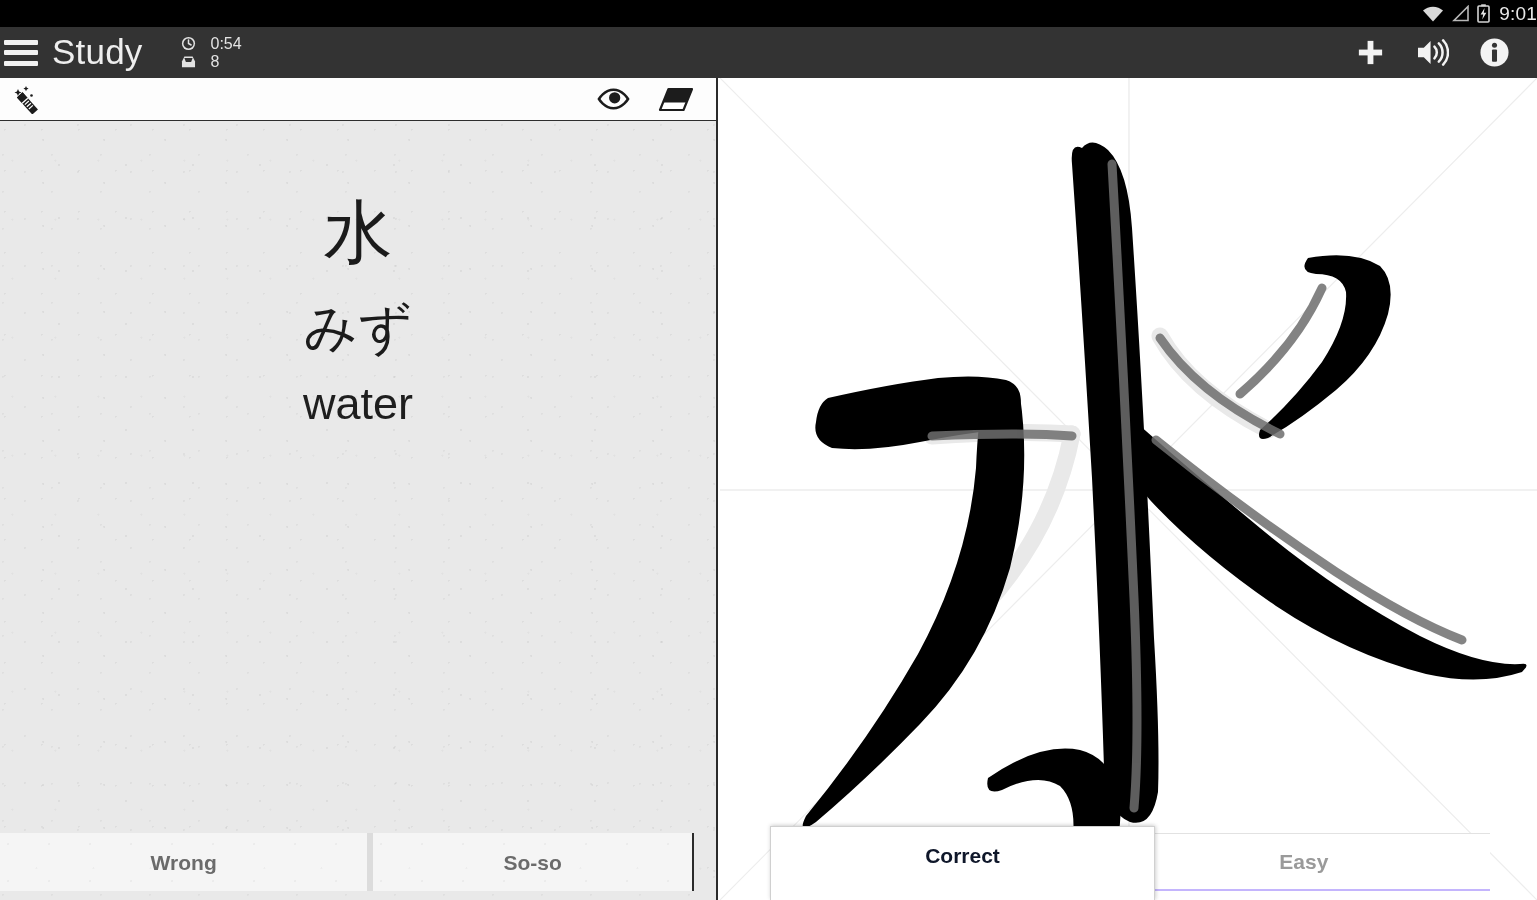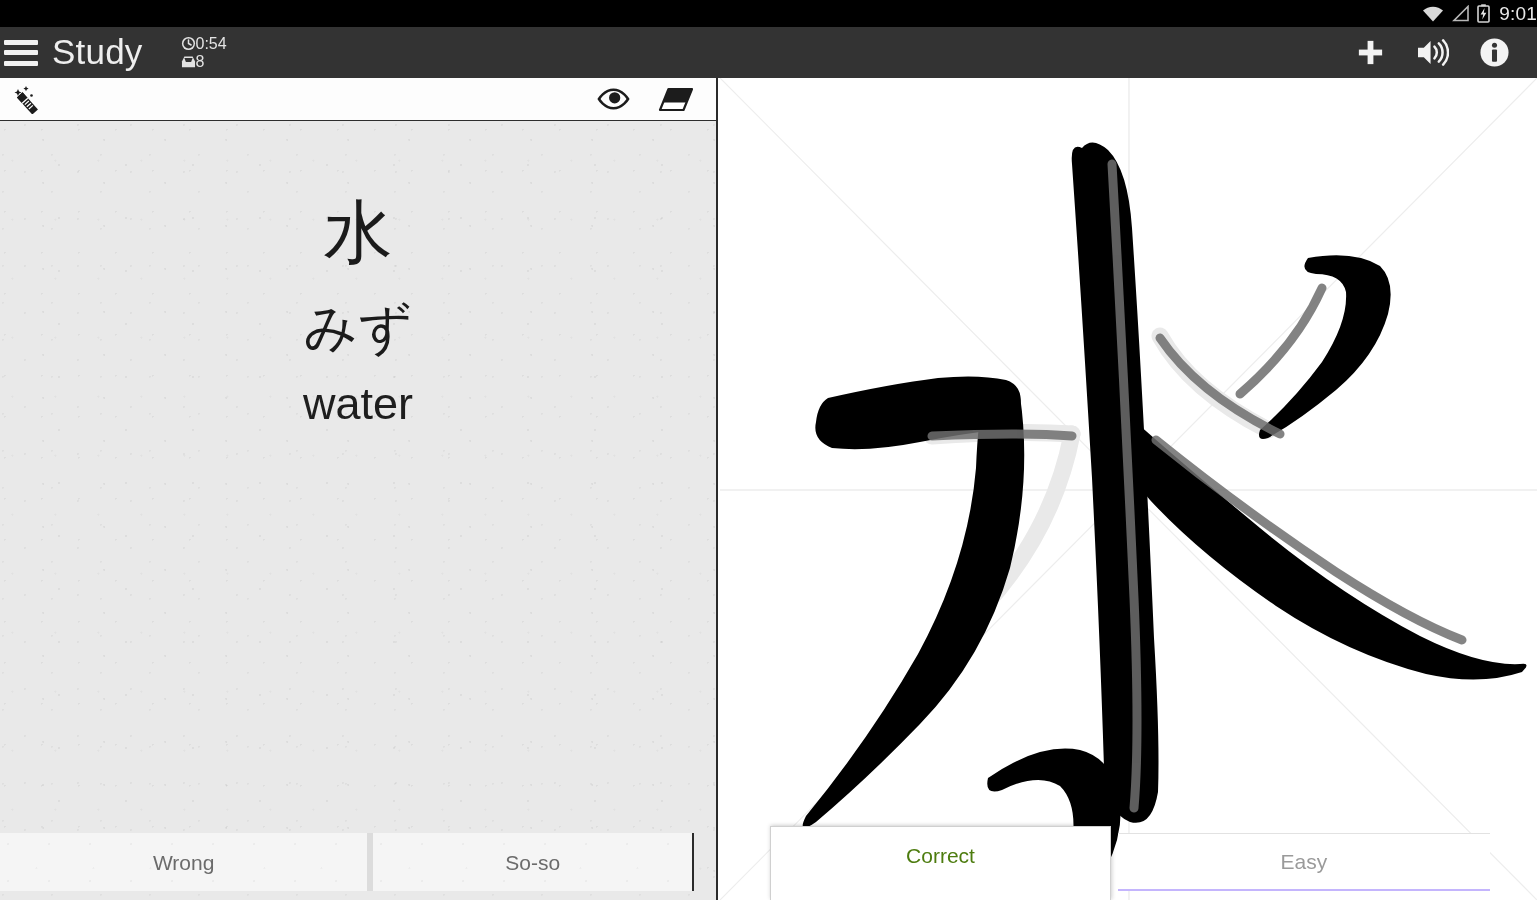--- a/index.html
+++ b/index.html
@@ -33,21 +33,21 @@
     width: 34px; height: 26px; margin-left: 4px; margin-right: 14px;
     display: flex; flex-direction: column; justify-content: space-between;
     cursor: pointer;
   }
   .hamburger i { display: block; height: 5px; background: #f2f2f2; border-radius: 1px; }
   .ab-title {
     color: #eeeeee; font-size: 35px; font-weight: 300; letter-spacing: .2px;
     line-height: 1; margin-bottom: 2px;
   }
   .ab-stats { margin-left: 38px; display: flex; flex-direction: column; gap: 2px; }
-  .ab-stat { display: flex; align-items: center; gap: 0; }
+  .ab-stat { display: flex; align-items: center; gap: 15px; }
   .ab-stat span { color: #e3e3e3; font-size: 16px; line-height: 1; }
   .ab-spacer { flex: 1; }
   .ab-actions { display: flex; align-items: center; gap: 0px; padding-right: 12px; }
   .ab-btn {
     width: 62px; height: 51px; display: flex; align-items: center; justify-content: center;
     cursor: pointer;
   }
 
   
   .left-panel {
@@ -94,46 +94,46 @@
   .right-panel {
     position: absolute; left: 720px; top: 78px; width: 817px; height: 822px;
     background: #ffffff; overflow: hidden;
   }
   .grid-svg { position: absolute; left: 0; top: 0; width: 817px; height: 822px; }
   .kanji-svg { position: absolute; left: 0; top: 0; width: 817px; height: 822px; }
 
   
   .answers {
     position: absolute; left: 0; top: 833px; width: 1490px; height: 58px;
-    display: flex; z-index: 5;
+    display: flex; z-index: 5; font-weight: bold;
   }
   .ans {
     height: 58px; display: flex; align-items: center; justify-content: center;
     cursor: pointer; font-size: 21px; line-height: 1;
   }
   .ans-wrong, .ans-soso {
     background:
       radial-gradient(circle at 20% 30%, rgba(120,120,120,.08) 0 .9px, transparent 1.1px),
       radial-gradient(circle at 64% 72%, rgba(120,120,120,.07) 0 .9px, transparent 1.1px),
       #f5f5f5;
     background-size: 41px 37px, 57px 49px, auto;
     color: #6b6b6b;
   }
   .ans-wrong { width: 383px; border-right: 6px solid #dcdcdc; }
   .ans-soso  { width: 329px; border-right: 2px solid #2b2b2b; }
   .ans-easy  { width: 382px; background: #ffffff; color: #9a9a9a;
                border-top: 1px solid #e2e2e2; border-bottom: 2px solid #c4b5fd; }
   .ans-spacer-correct { width: 435px; }
 
   .ans-correct {
-    position: absolute; left: 770px; top: 826px; width: 341px; height: 74px;
+    position: absolute; left: 770px; top: 826px; width: 385px; height: 74px;
     background: #ffffff; border: 1px solid #d0d0d0; border-bottom: none;
     box-shadow: 0 -1px 4px rgba(0,0,0,.14), 2px 0 4px rgba(0,0,0,.08);
     display: flex; align-items: center; justify-content: center;
-    font-size: 21px; font-weight: normal; color: #4d7c0f; line-height: 1;
+    font-size: 21px; font-weight: bold; color: #0f172a; line-height: 1;
     padding-bottom: 16px; cursor: pointer; z-index: 8;
   }
 </style>
 </head>
 <body>
 
 <div id="app">
 
   <div class="statusbar">
     <span class="si">

